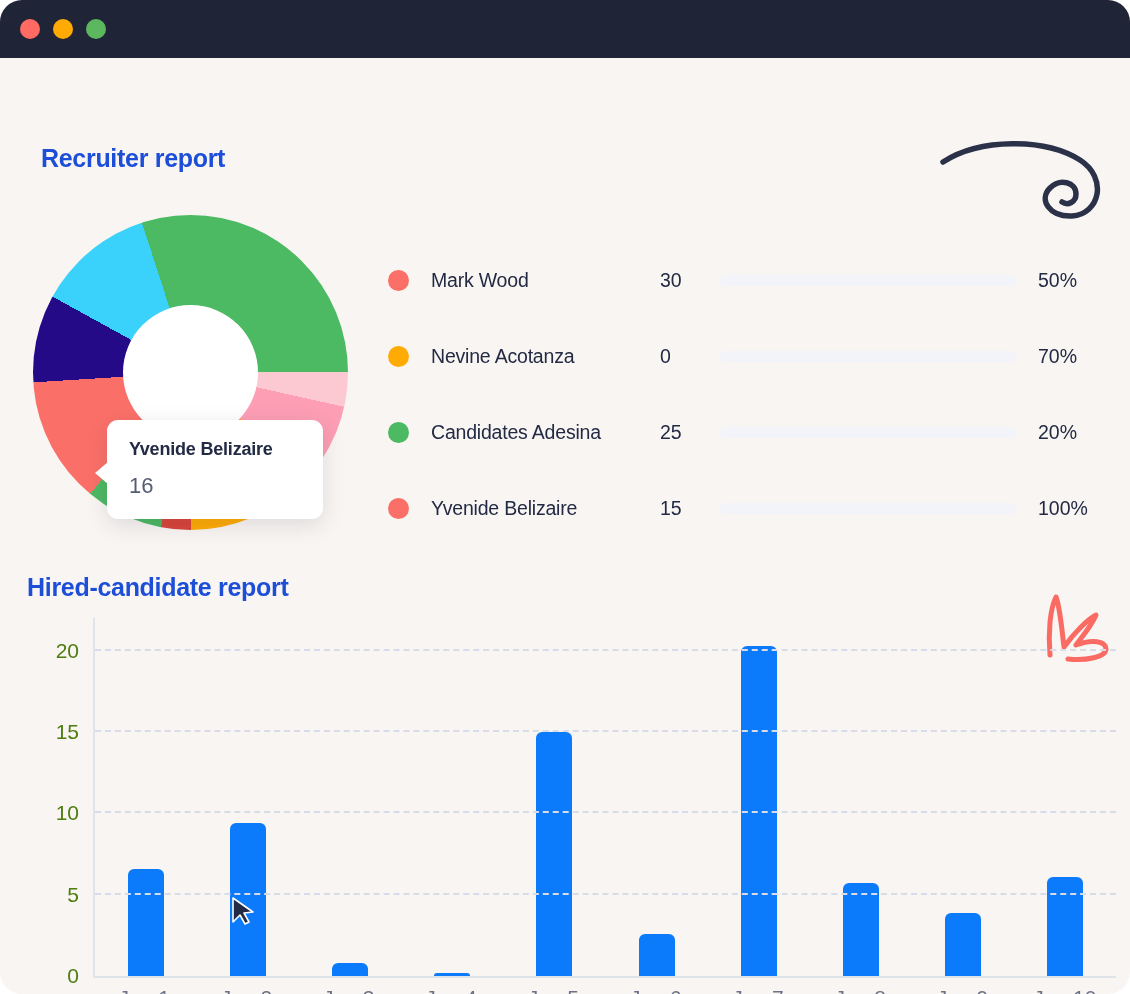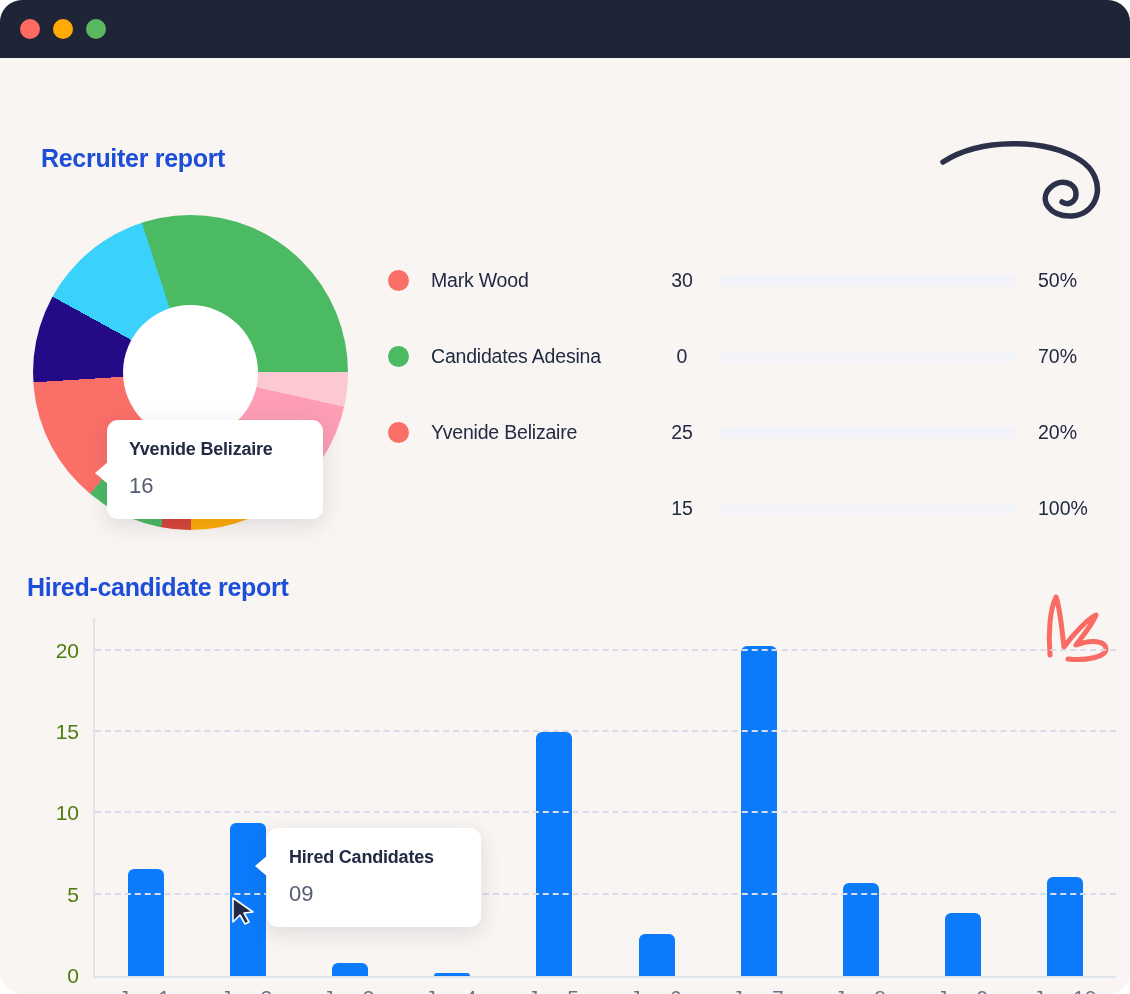--- a/index.html
+++ b/index.html
@@ -89,21 +89,21 @@
     white-space: nowrap;
   }
 
   
   .stats { position: absolute; left: 660px; top: 184px; right: 36px; }
   .stat-row { display: flex; align-items: center; height: 76px; }
   .stat-value {
     width: 44px;
     font-size: 19.5px;
     color: #222a44;
-    text-align: center;
+    text-align: left;
     flex: 0 0 auto;
   }
   .track {
     flex: 1 1 auto;
     height: 11px;
     background: #f3f4f9;
     border-radius: 6px;
     margin: 0 22px 0 16px;
     position: relative;
     overflow: hidden;
@@ -182,20 +182,24 @@
     <div class="tooltip" id="donut-tooltip">
       <div class="tip-arrow"></div>
       <div class="tooltip-title">Yvenide Belizaire</div>
       <div class="tooltip-value">16</div>
     </div>
 
     <div class="legend" id="legend">
         <div class="legend-row">
           <span class="legend-swatch" style="background: rgb(250, 112, 104);"></span>
           <span class="legend-label">Mark Wood</span>
+        </div>
+        <div class="legend-row">
+          <span class="legend-swatch" style="background: rgb(255, 171, 4);"></span>
+          <span class="legend-label">Nevine Acotanza</span>
         </div>
         <div class="legend-row">
           <span class="legend-swatch" style="background: rgb(76, 185, 99);"></span>
           <span class="legend-label">Candidates Adesina</span>
         </div>
         <div class="legend-row">
           <span class="legend-swatch" style="background: rgb(250, 112, 104);"></span>
           <span class="legend-label">Yvenide Belizaire</span>
         </div>
       </div>
@@ -286,24 +290,19 @@
           <div class="xlabel">Jan 4</div>
           <div class="xlabel">Jan 5</div>
           <div class="xlabel">Jan 6</div>
           <div class="xlabel">Jan 7</div>
           <div class="xlabel">Jan 8</div>
           <div class="xlabel">Jan 9</div>
           <div class="xlabel">Jan 10</div>
         </div>
     </div>
 
-    <div class="tooltip" id="bar-tooltip">
-      <div class="tip-arrow"></div>
-      <div class="tooltip-title">Hired Candidates</div>
-      <div class="tooltip-value">09</div>
-    </div>
 
     <svg class="cursor" viewBox="0 0 24 30">
       <path d="M2 2 L2 26 L9 19 L14 28 L18 26 L13 17 L22 16 Z" fill="#222a44" stroke="#ffffff" stroke-width="1.6" stroke-linejoin="round"></path>
     </svg>
 
   </div>
 </div>
 
 </body></html>

